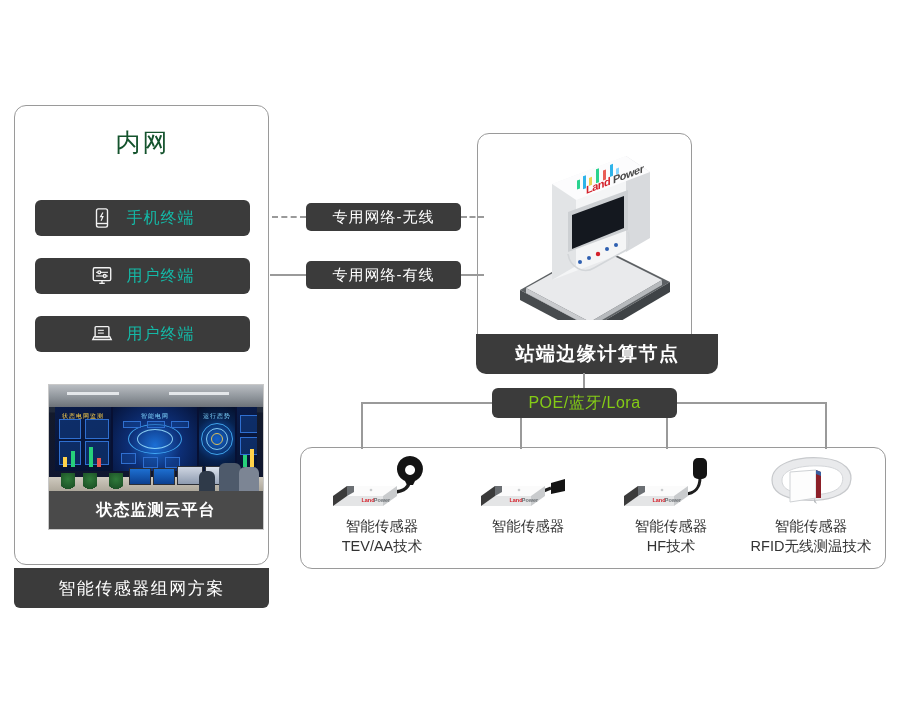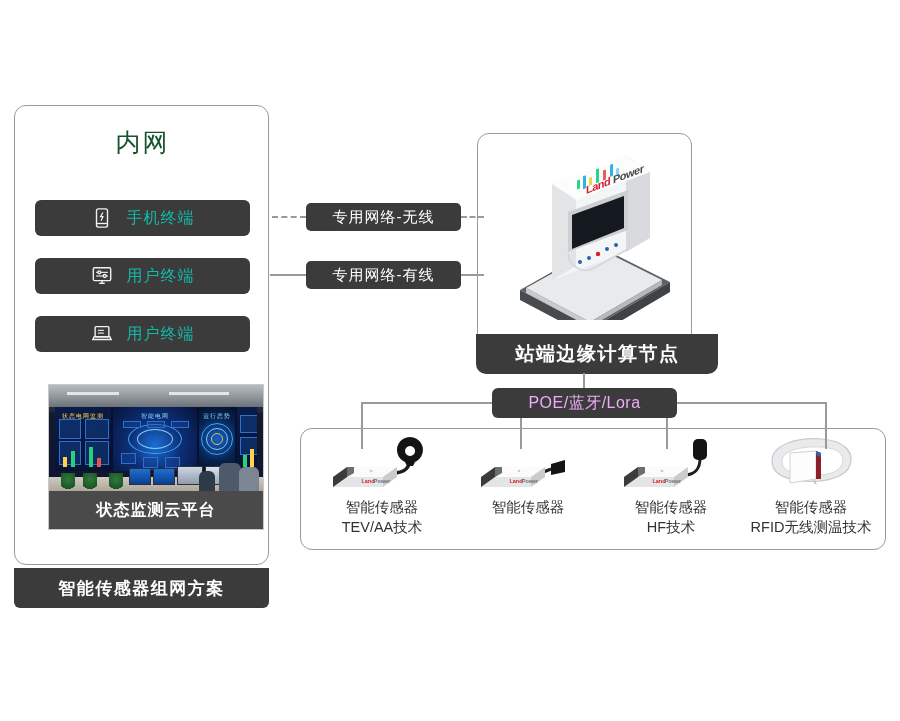--- a/index.html
+++ b/index.html
@@ -148,21 +148,21 @@
 
   
   .dark-bar {
     position: absolute;
     background: #3b3b3b;
     color: #ffffff;
     display: flex;
     align-items: center;
     justify-content: center;
     font-size: 17px;
-    font-weight: bold;
+    font-weight: normal;
     letter-spacing: 1.5px;
   }
   #left-bottom-bar {
     left: 14px; top: 568px;
     width: 255px; height: 40px;
     border-radius: 0 0 6px 6px;
   }
   #right-bottom-bar {
     left: 300px; top: 568px;
     width: 586px; height: 40px;
@@ -230,31 +230,31 @@
     display: flex; align-items: center; justify-content: center;
     border-radius: 0 0 10px 10px;
   }
 
   
   #poe-bar {
     position: absolute;
     left: 492px; top: 388px;
     width: 185px; height: 30px;
     background: #3b3b3b;
-    color: #f0abfc;
+    color: #84cc16;
     border-radius: 6px;
     display: flex; align-items: center; justify-content: center;
     font-size: 16px;
     letter-spacing: .5px;
     z-index: 4;
   }
 
   
   #sensor-panel {
-    left: 300px; top: 428px;
+    left: 300px; top: 447px;
     width: 586px; height: 122px;
   }
   .sensor-item {
     position: absolute;
     top: 0;
     width: 146px;
     height: 122px;
   }
   .sensor-art {
     position: absolute;

